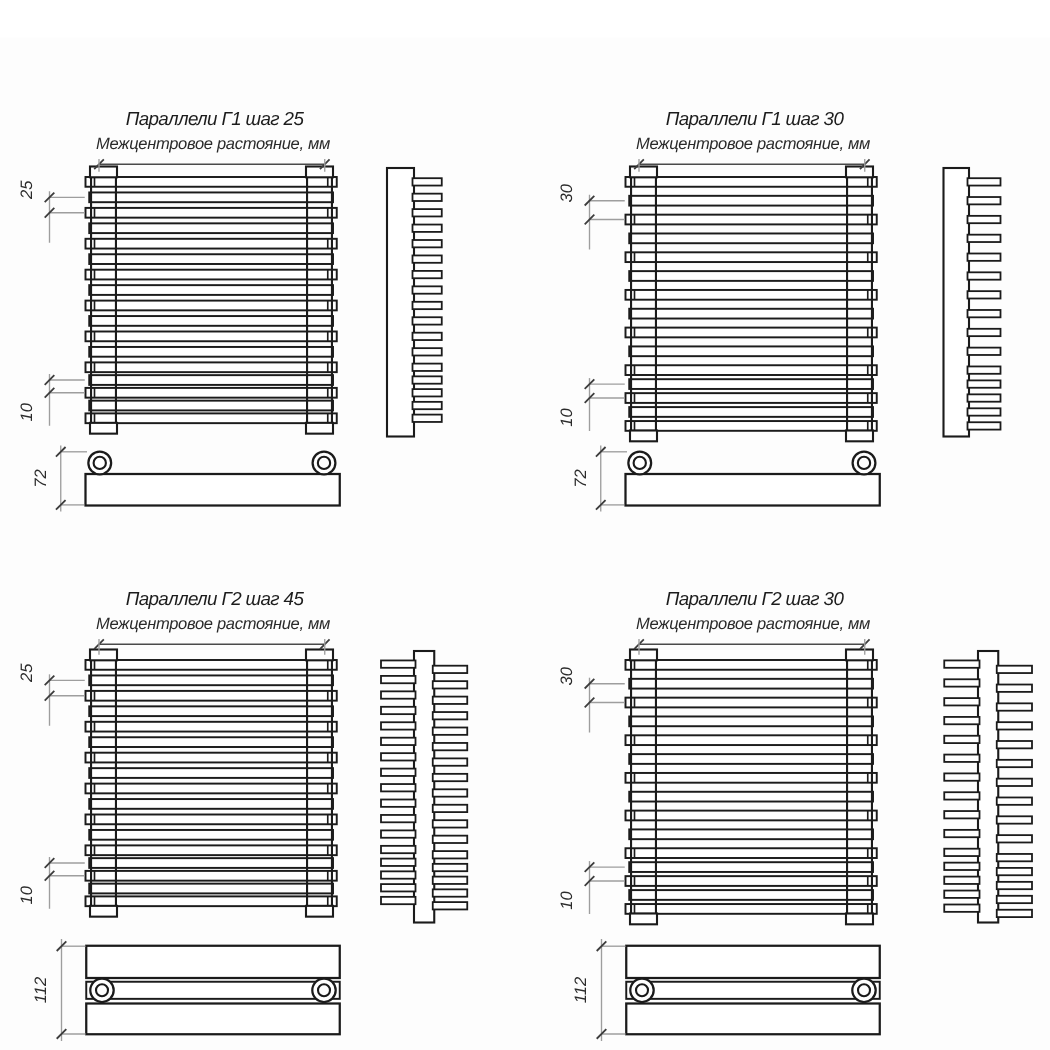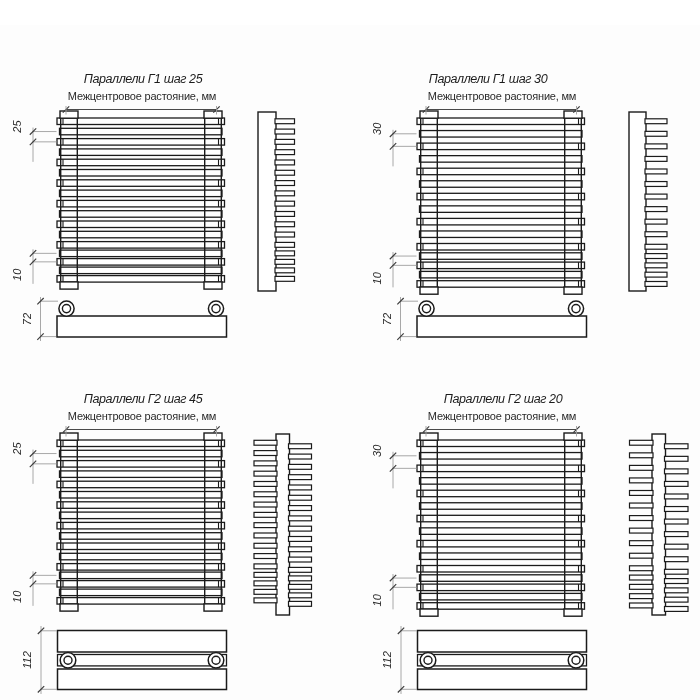--- a/index.html
+++ b/index.html
@@ -2,21 +2,21 @@
 <html><head>
 <meta charset="utf-8">
 <style>
   html,body{margin:0;padding:0;background:#ffffff;}
   #stage{position:relative;width:700px;height:700px;background:#fdfdfd;overflow:hidden;
          font-family:"Liberation Sans",sans-serif;margin-top:25px;}
   #drawing{position:absolute;left:0;top:0;}
   .q-title{position:absolute;transform:translateX(-50%);white-space:nowrap;
            font-style:italic;font-size:12.5px;letter-spacing:-0.4px;color:#1c1c1c;font-weight:500;}
   .q-sub{position:absolute;transform:translateX(-50%);white-space:nowrap;
-         font-size:11px;letter-spacing:-0.2px;color:#2a2a2a;}
+         font-style:italic;font-size:11px;letter-spacing:-0.2px;color:#2a2a2a;}
 </style>
 </head>
 <body>
 
 <div id="stage">
   <svg id="drawing" width="700" height="700" viewBox="0 0 700 700">
       <g>
         <g>
           <rect x="57" y="93" width="167.5" height="6.5" fill="#fff" stroke="#1b1b1b" stroke-width="1.3"></rect>
           <line x1="63" y1="93" x2="63" y2="99.5" stroke="#1b1b1b" stroke-width="1.1"></line>
@@ -474,21 +474,21 @@
           <line x1="397.8" y1="609" x2="404.2" y2="602.5999999999999" stroke="#3c3c3c" stroke-width="1.2"></line>
           <line x1="397.8" y1="667.5" x2="404.2" y2="661.0999999999999" stroke="#3c3c3c" stroke-width="1.2"></line>
           <text x="390.5" y="635" fill="#2b2b2b" font-size="11" font-style="italic" font-family="&quot;Liberation Sans&quot;,sans-serif" text-anchor="middle" transform="rotate(-90 390.5 635)">112</text>
         </g>
       </g>
     </svg>
 
   <div class="q-title" style="left:143px;top:47px">Параллели Г1 шаг 25</div>
   <div class="q-sub" style="left:142px;top:65px">Межцентровое растояние, мм</div>
 
-  <div class="q-title" style="left:488px;top:47px">Параллели Г1 шаг 30</div>
+  <div class="q-title" style="left:503px;top:47px">Параллели Г1 шаг 30</div>
   <div class="q-sub" style="left:502px;top:65px">Межцентровое растояние, мм</div>
 
   <div class="q-title" style="left:143px;top:367px">Параллели Г2 шаг 45</div>
   <div class="q-sub" style="left:142px;top:385px">Межцентровое растояние, мм</div>
 
-  <div class="q-title" style="left:503px;top:367px">Параллели Г2 шаг 20</div>
+  <div class="q-title" style="left:503px;top:367px">Параллели Г2 шаг 30</div>
   <div class="q-sub" style="left:502px;top:385px">Межцентровое растояние, мм</div>
 </div>
 
 </body></html>

